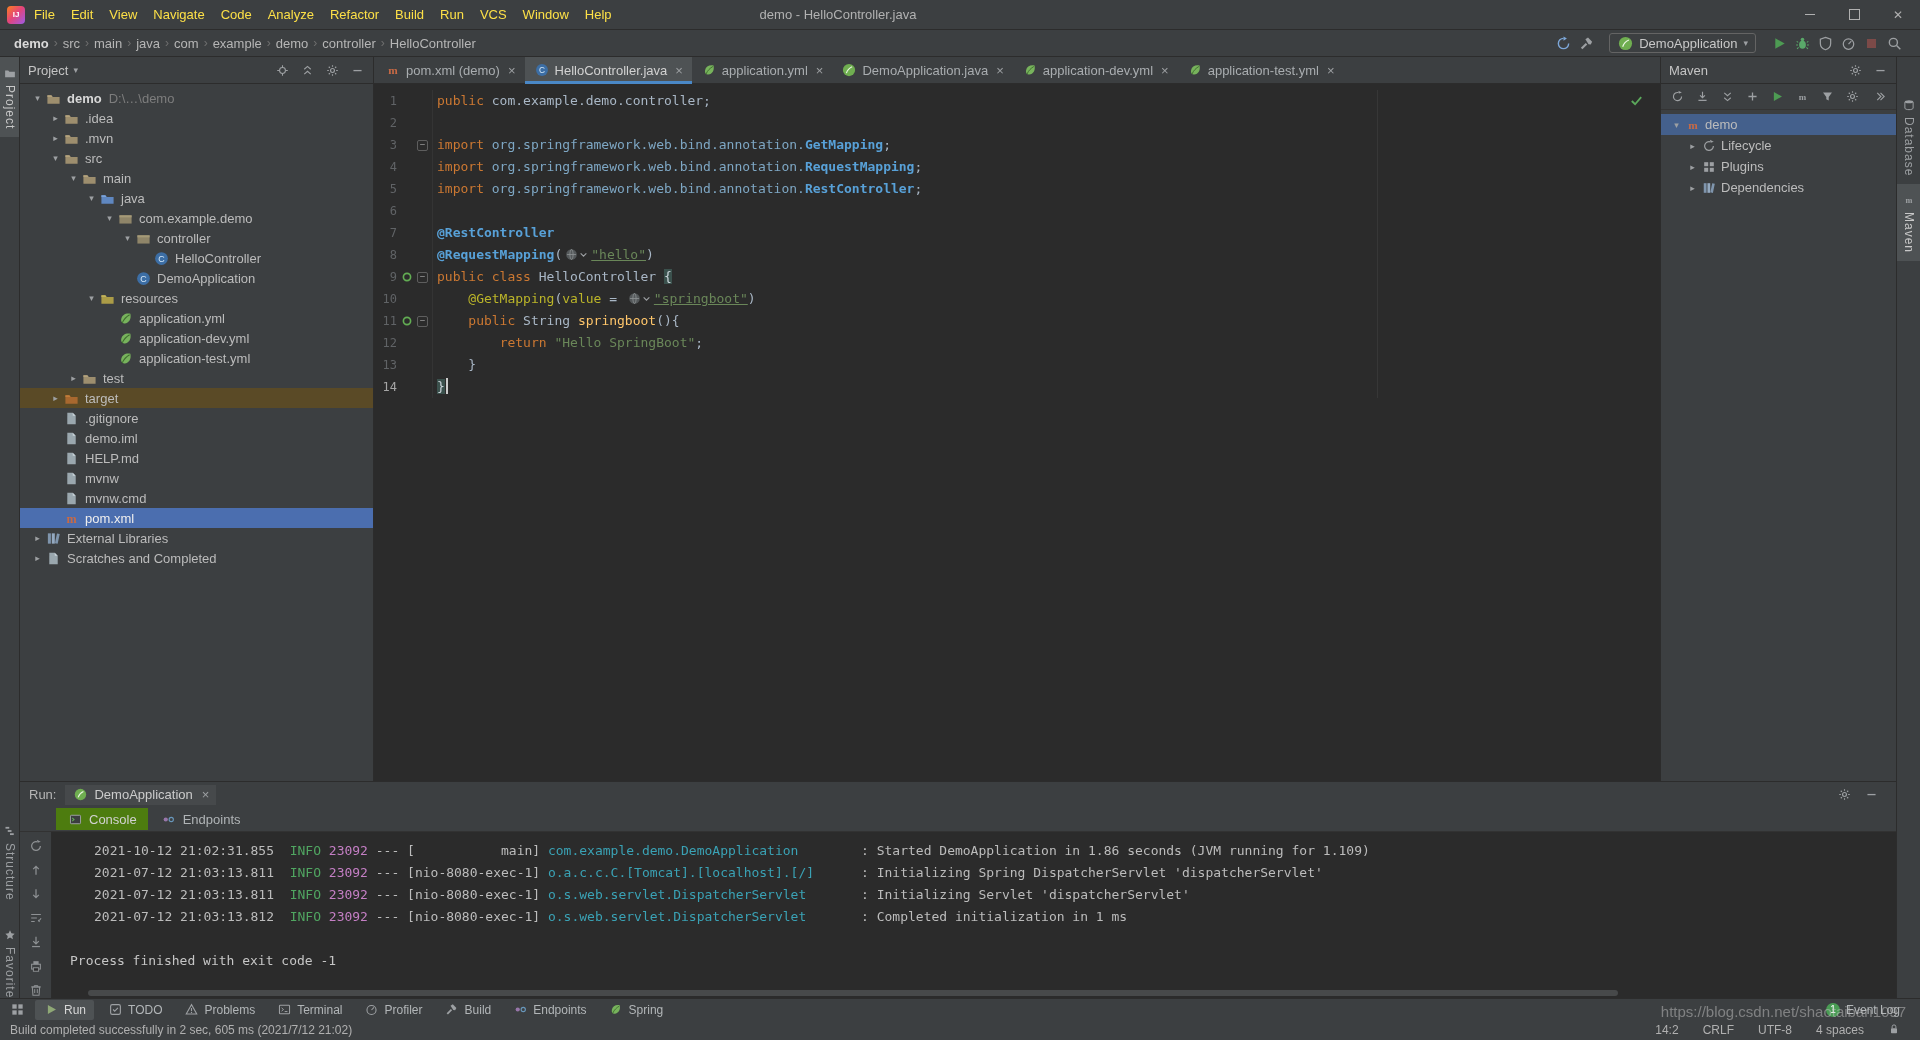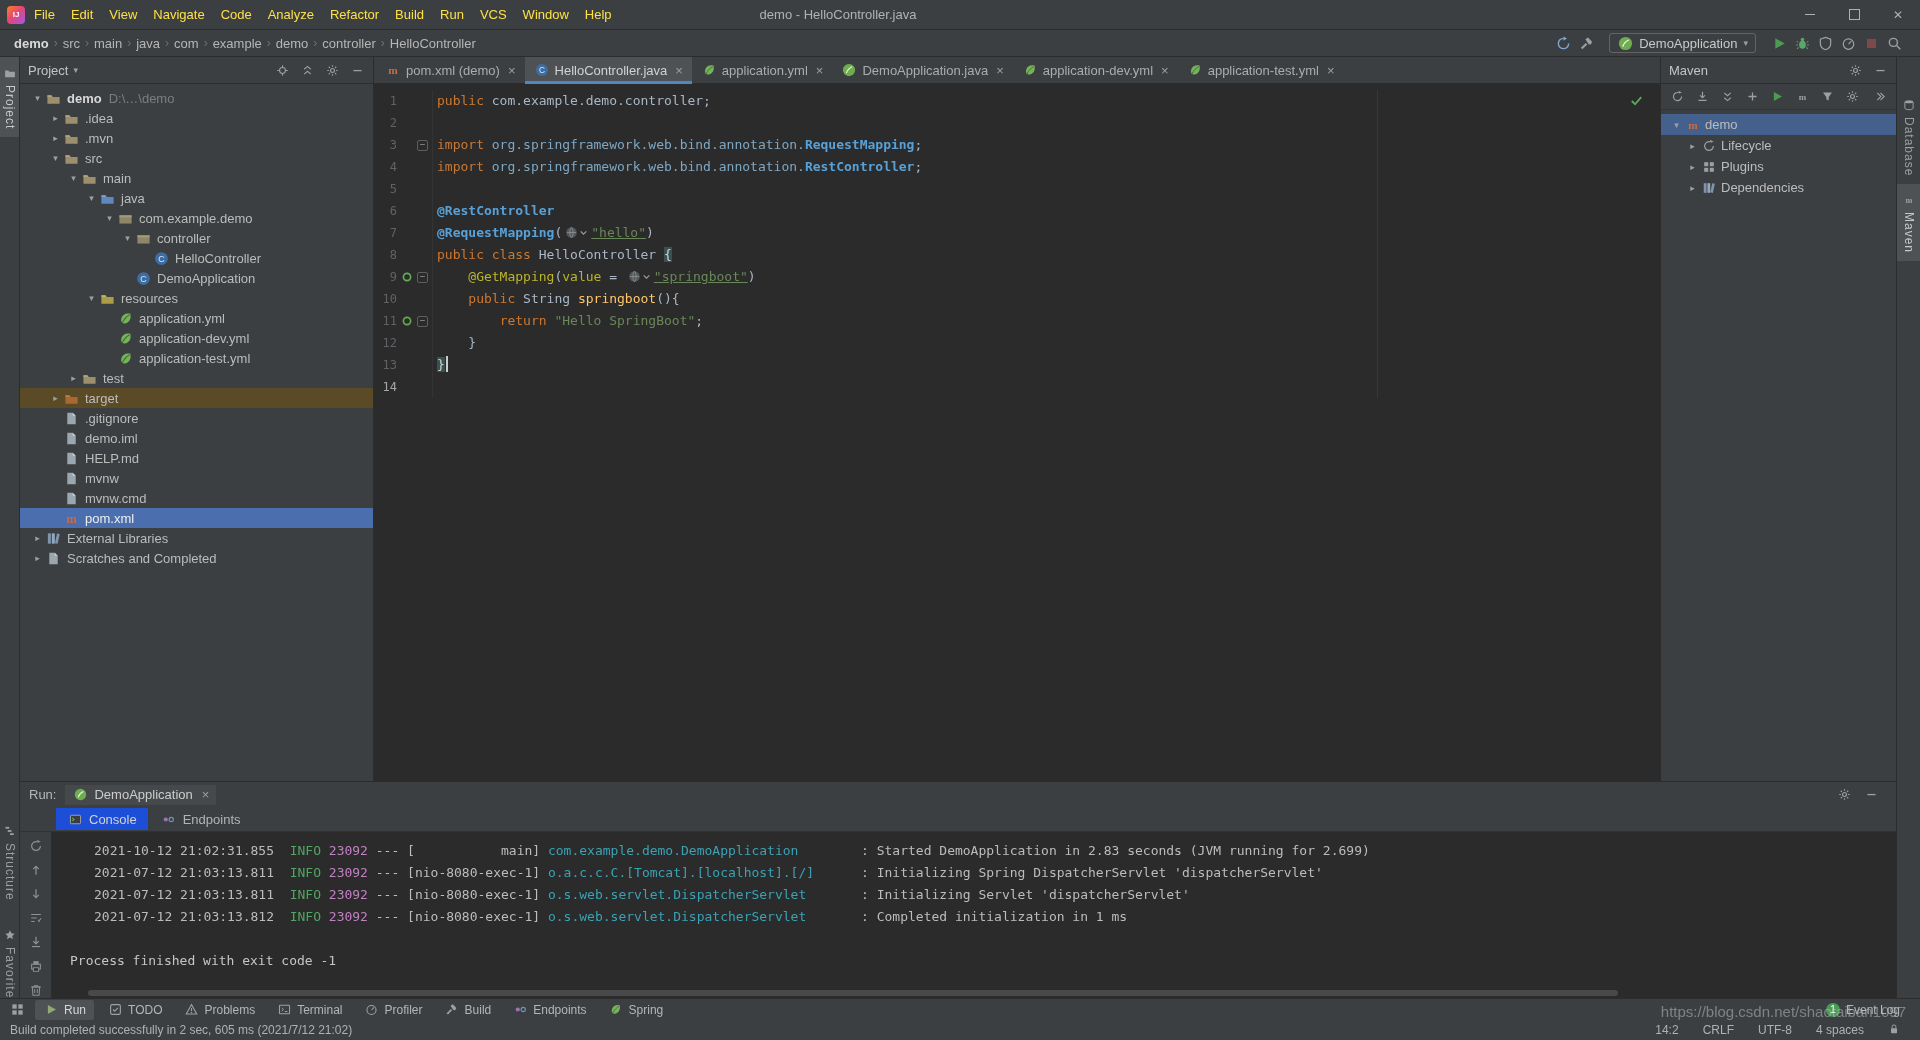--- a/index.html
+++ b/index.html
@@ -108,21 +108,21 @@
   .runp{position:absolute;left:20px;top:781px;width:1876px;height:217px;background:#3c3f41;border-top:1px solid #2c2c2c;box-sizing:border-box}
   .rh1{height:25px;display:flex;align-items:center;padding:0 9px;gap:9px}
   .run-label{color:#b6b6b6}
   .rtab{display:flex;align-items:center;gap:6px;padding:2px 7px;background:#46494b;color:#cccccc}
   .rtab svg{width:13px;height:13px}
   .rh-icons{margin-left:auto;display:flex;gap:11px;padding-right:8px}
   .rh-icons svg{width:13px;height:13px}
   .rh2{height:24px;display:flex;align-items:center;padding-left:36px;gap:2px}
   .ctab{display:flex;align-items:center;gap:6px;padding:3px 11px;color:#b0b4b6}
   .ctab svg{width:13px;height:13px}
-  .ctab.on{background:#1d4ed8;color:#d2d2d2}
+  .ctab.on{background:#4d7c0f;color:#d2d2d2}
   .rbody{position:relative;height:166px;background:#2b2b2b;display:flex;border-top:1px solid #323232}
   .rstrip{width:32px;background:#3c3f41;border-right:1px solid #2c2c2c;box-sizing:border-box;display:flex;flex-direction:column;align-items:center;padding-top:6px;gap:8px}
   .rstrip svg{width:14px;height:14px;opacity:.85}
   .rconsole{flex:1;padding-top:8px;position:relative;overflow:hidden;font-family:"DejaVu Sans Mono","Liberation Mono",monospace;font-size:13px}
   .log-line{height:22px;line-height:22px;white-space:pre;padding-left:42px}
   .lt{color:#bcbcbc}.li{color:#50a661}.lp{color:#c57fc5}.ll{color:#3aa2b5}
   .exit-line{height:22px;line-height:22px;white-space:pre;padding-left:18px;color:#c6c6c6;margin-top:22px}
   .hscroll{position:absolute;left:36px;width:1530px;bottom:2px;height:6px;background:#47494a;border-radius:3px}
 
   
@@ -731,20 +731,21 @@
           <div class="grow cur">
             <span class="gnum">14</span>
             <span class="gslot"></span>
             <span class="gfold"></span>
           </div>
         </div>
       <div class="code">
         <div class="guide"></div>
       <div class="cl"><span class="c-k">public</span><span class="c-t"> com.example.demo.controller;</span></div>
           <div class="cl"></div>
+          <div class="cl"><span class="c-k">import</span><span class="c-ip"> org.springframework.web.bind.annotation.</span><span class="c-ib">GetMapping</span><span class="c-t">;</span></div>
           <div class="cl"><span class="c-k">import</span><span class="c-ip"> org.springframework.web.bind.annotation.</span><span class="c-ib">RequestMapping</span><span class="c-t">;</span></div>
           <div class="cl"><span class="c-k">import</span><span class="c-ip"> org.springframework.web.bind.annotation.</span><span class="c-ib">RestController</span><span class="c-t">;</span></div>
           <div class="cl"></div>
           <div class="cl"><span class="c-ab">@RestController</span></div>
           <div class="cl"><span class="c-ab">@RequestMapping</span><span class="c-t">(</span><span class="inlay"><svg width="13" height="13" viewBox="0 0 16 16">
                 <circle cx="8" cy="8" r="6.5" fill="#54585a"></circle>
                 <path d="M2.5 8h11M8 1.5c2.6 2 2.6 11 0 13-2.6-2-2.6-11 0-13z" stroke="#8d9193" stroke-width="1" fill="none"></path>
               </svg><svg width="9" height="13" viewBox="0 0 10 16">
                 <path d="M1.5 6.5L5 10l3.5-3.5" stroke="#9da0a3" stroke-width="1.4" fill="none"></path>
               </svg></span><span class="c-su">"hello"</span><span class="c-t">)</span></div>
@@ -979,21 +980,21 @@
           </span>
           <span class="ic">
             <svg viewBox="0 0 16 16" width="15" height="15">
               <path d="M3.8 4.5h8.4L11.5 14h-7z" fill="none" stroke="#9da0a3" stroke-width="1.2"></path>
               <path d="M2.5 4.5h11M6 4.5V3h4v1.5M6.5 7v4.5M9.5 7v4.5" stroke="#9da0a3" stroke-width="1.1" fill="none"></path>
             </svg>
           </span>
         </div>
       <div class="rconsole">
         <div class="loglines">
-            <div class="log-line"><span class="lt">2021-10-12 21:02:31.855  </span><span class="li">INFO</span><span class="lt"> </span><span class="lp">23092</span><span class="lt"> --- [           main] </span><span class="ll">com.example.demo.DemoApplication        </span><span class="lt">: Started DemoApplication in 2.83 seconds (JVM running for 2.699)</span></div>
+            <div class="log-line"><span class="lt">2021-10-12 21:02:31.855  </span><span class="li">INFO</span><span class="lt"> </span><span class="lp">23092</span><span class="lt"> --- [           main] </span><span class="ll">com.example.demo.DemoApplication        </span><span class="lt">: Started DemoApplication in 1.86 seconds (JVM running for 1.109)</span></div>
             <div class="log-line"><span class="lt">2021-07-12 21:03:13.811  </span><span class="li">INFO</span><span class="lt"> </span><span class="lp">23092</span><span class="lt"> --- [nio-8080-exec-1] </span><span class="ll">o.a.c.c.C.[Tomcat].[localhost].[/]      </span><span class="lt">: Initializing Spring DispatcherServlet 'dispatcherServlet'</span></div>
             <div class="log-line"><span class="lt">2021-07-12 21:03:13.811  </span><span class="li">INFO</span><span class="lt"> </span><span class="lp">23092</span><span class="lt"> --- [nio-8080-exec-1] </span><span class="ll">o.s.web.servlet.DispatcherServlet       </span><span class="lt">: Initializing Servlet 'dispatcherServlet'</span></div>
             <div class="log-line"><span class="lt">2021-07-12 21:03:13.812  </span><span class="li">INFO</span><span class="lt"> </span><span class="lp">23092</span><span class="lt"> --- [nio-8080-exec-1] </span><span class="ll">o.s.web.servlet.DispatcherServlet       </span><span class="lt">: Completed initialization in 1 ms</span></div>
           </div>
         <div class="exit-line">Process finished with exit code -1</div>
         <div class="hscroll"></div>
       </div>
     </div>
   </section>
 

